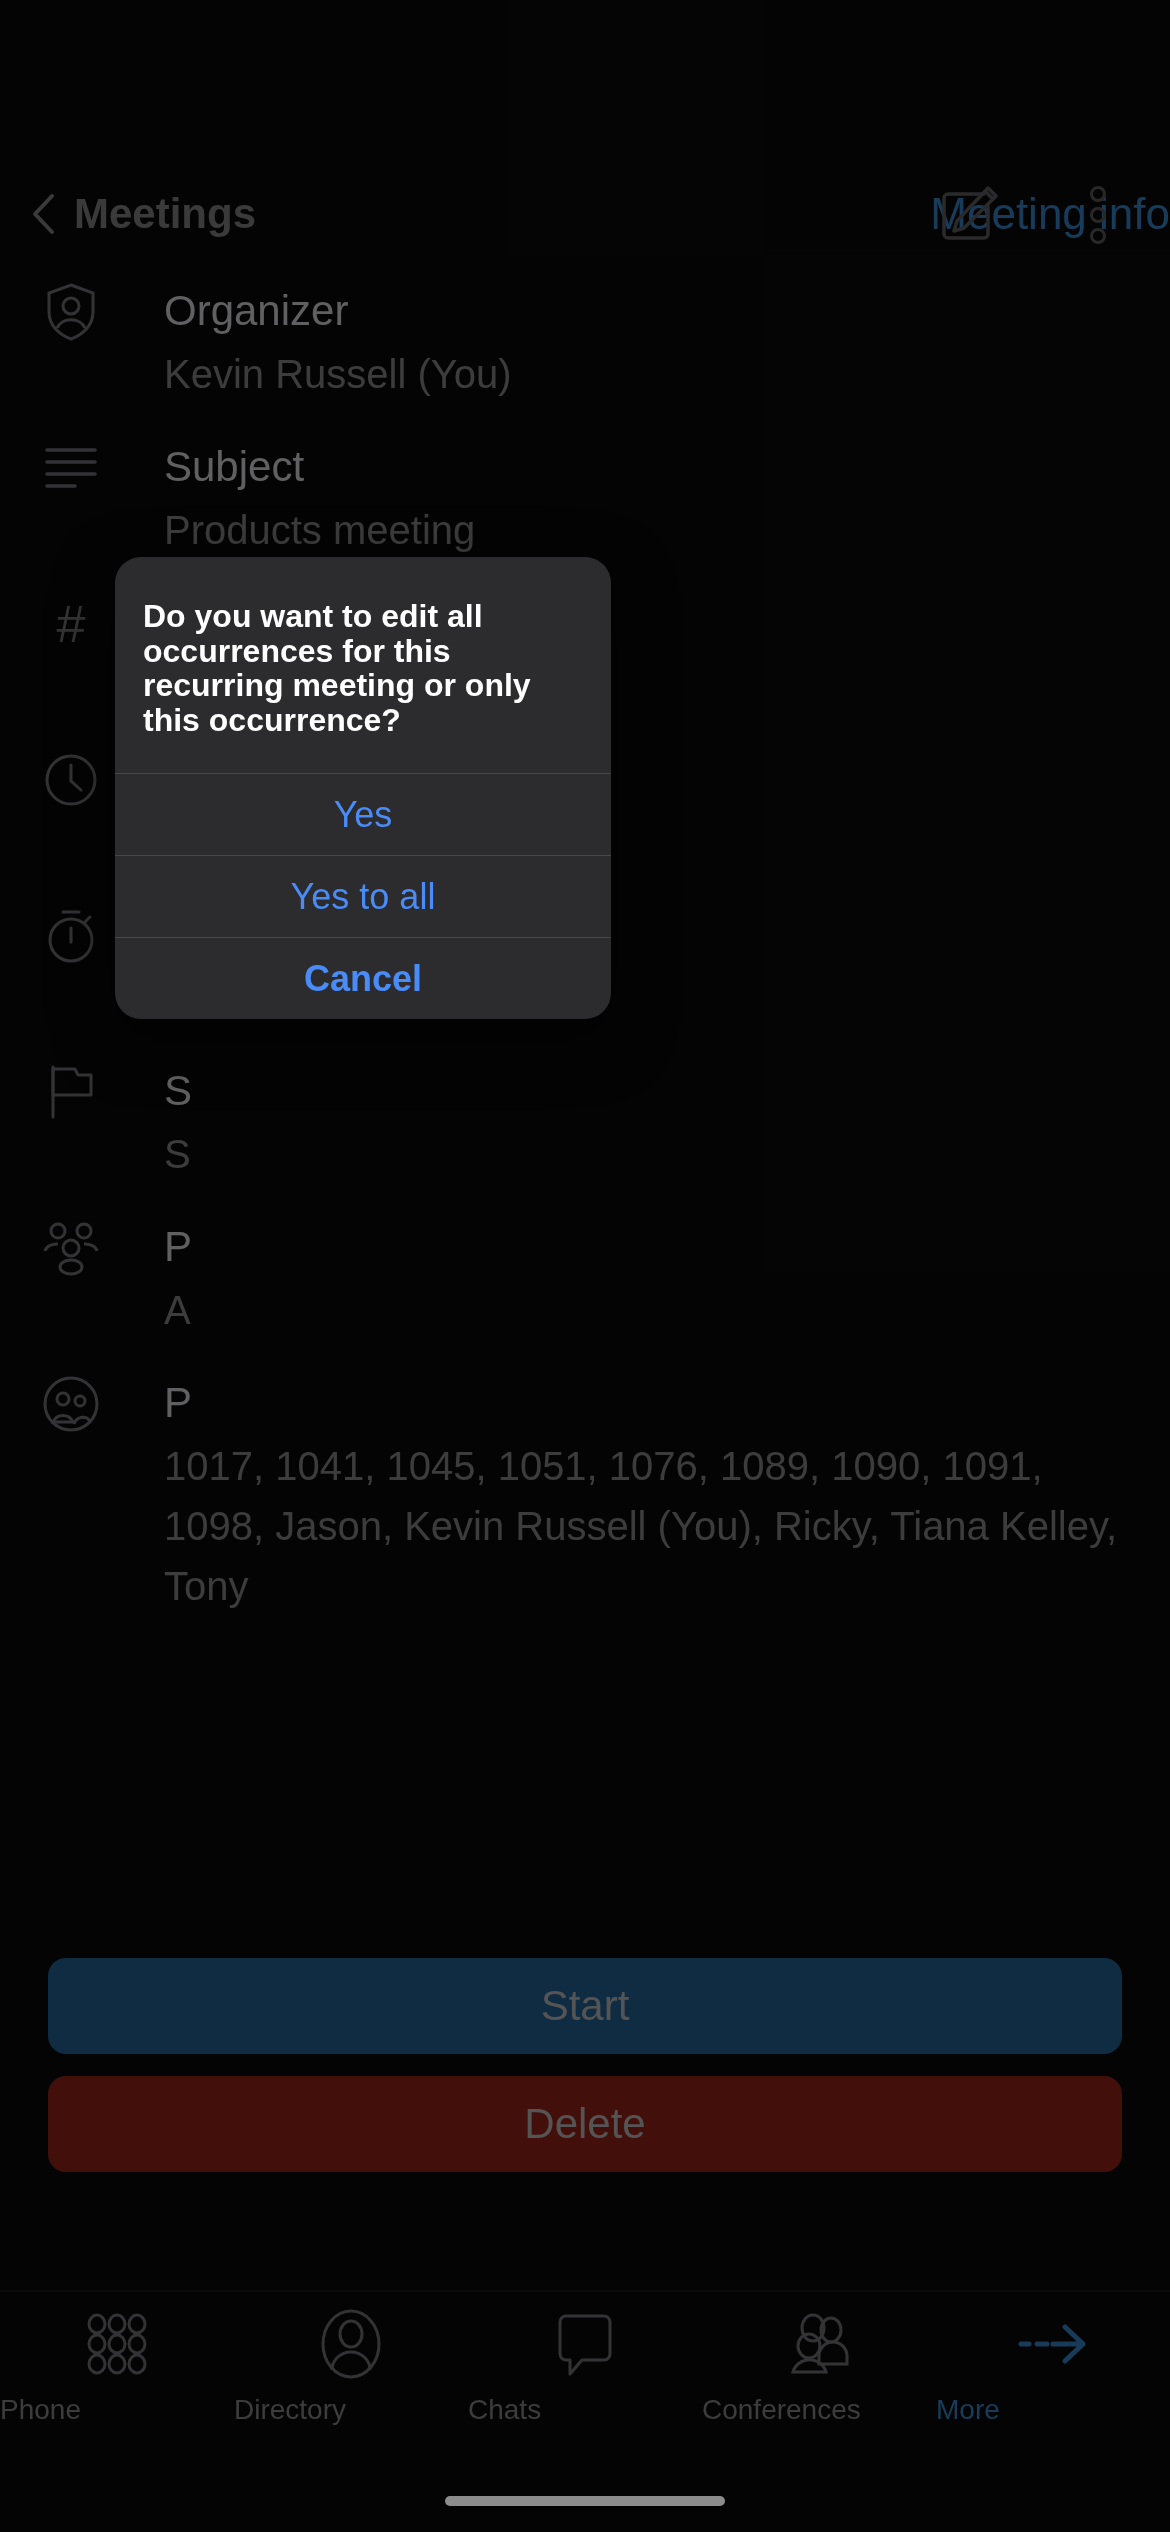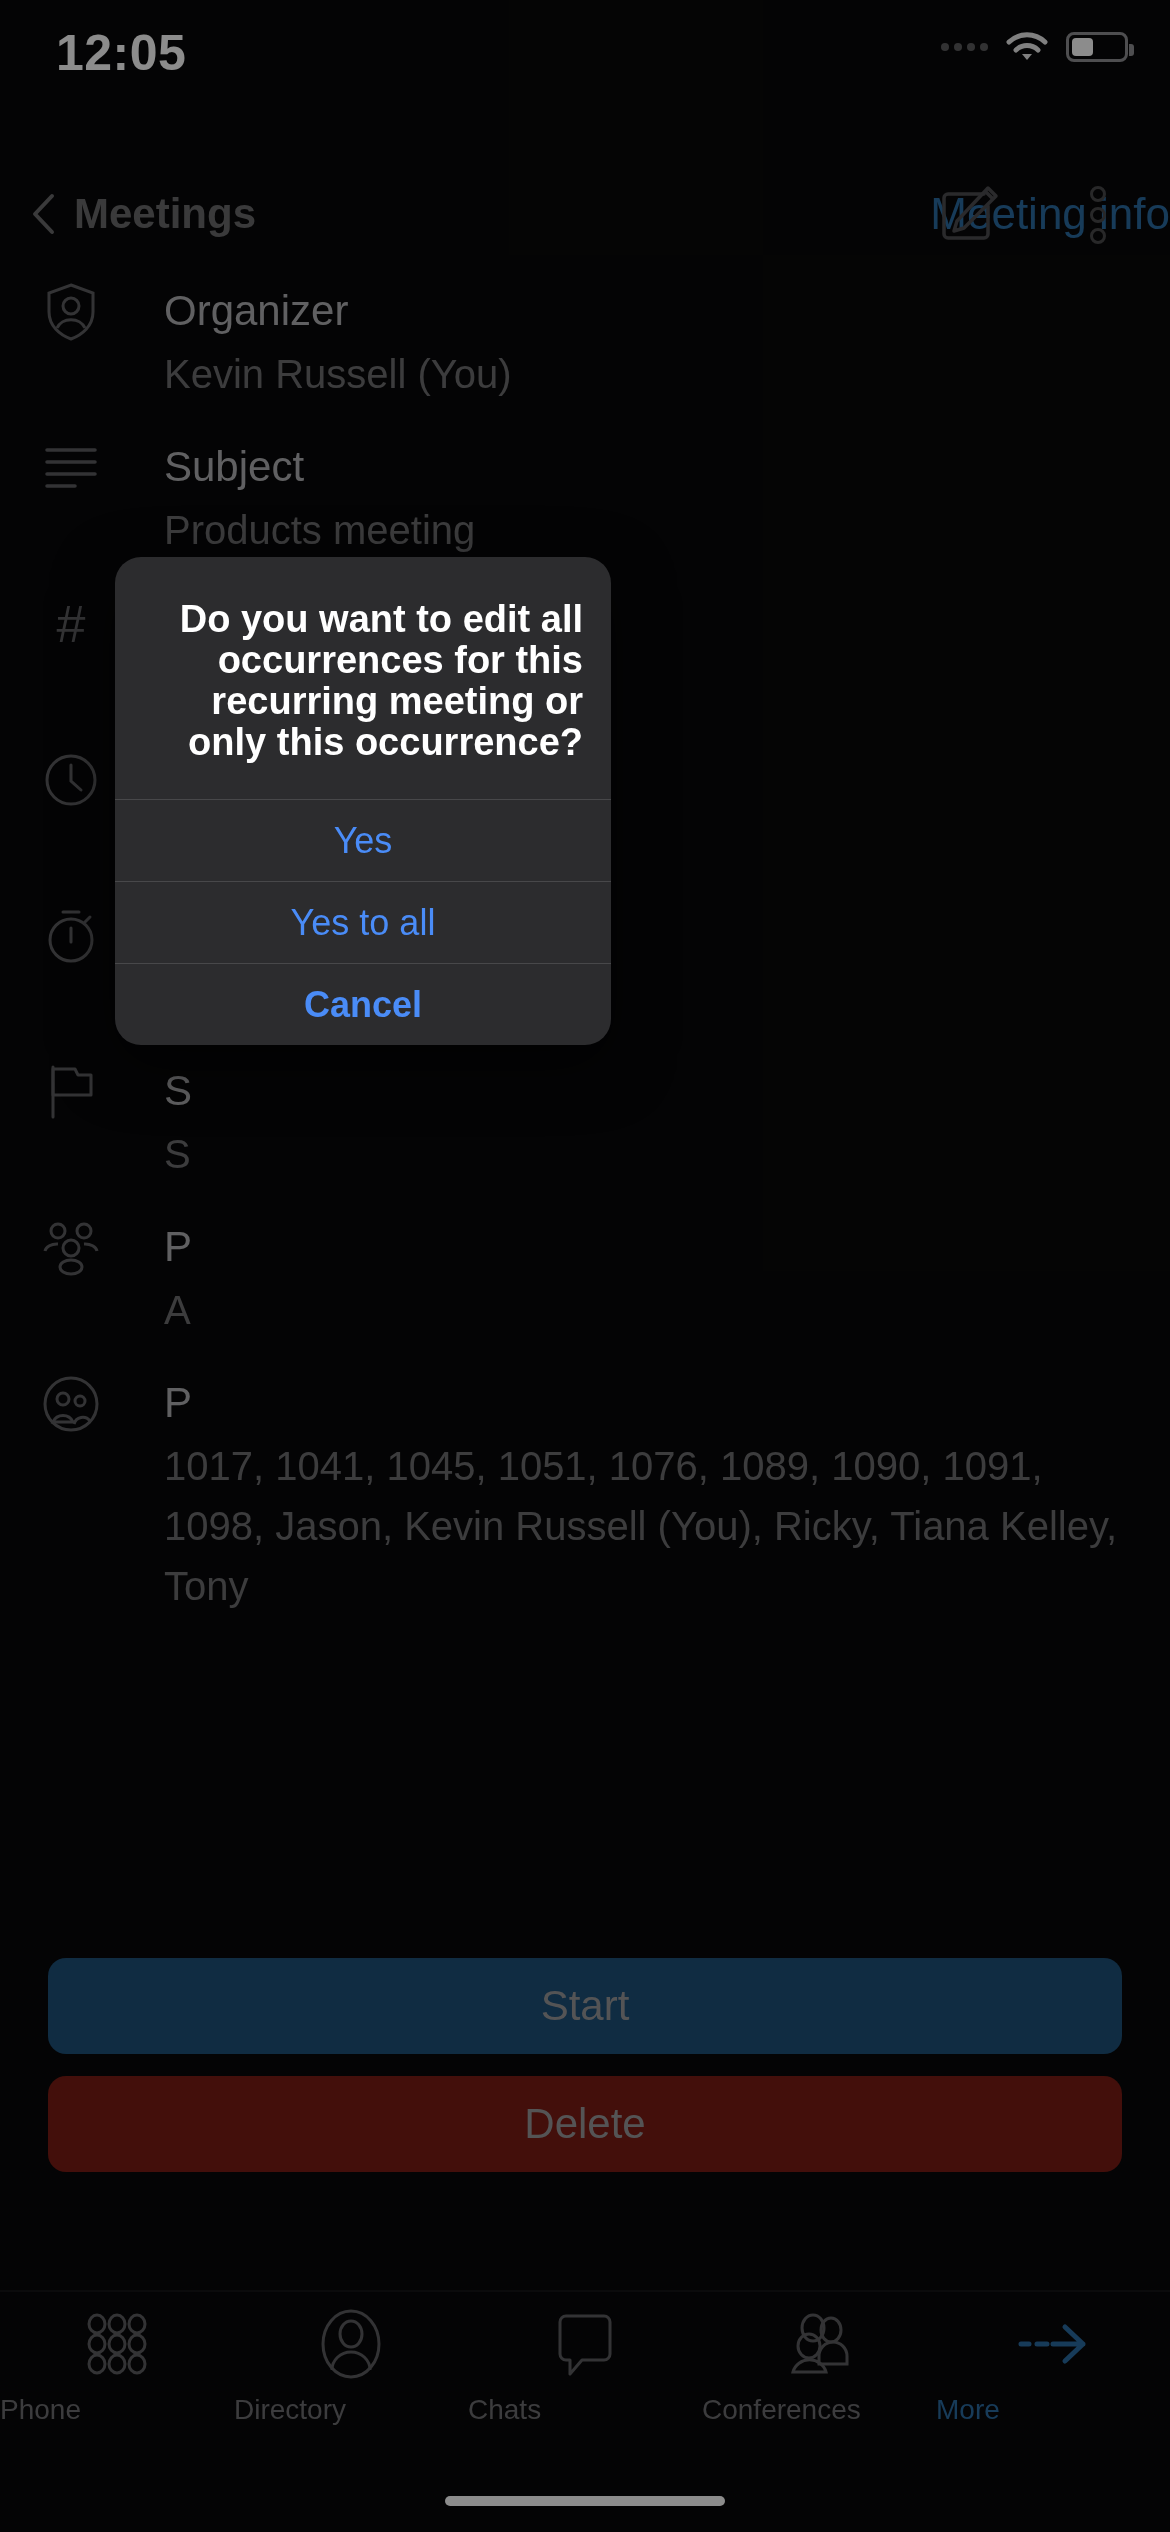--- a/index.html
+++ b/index.html
@@ -68,56 +68,35 @@
      width:280px; height:10px; border-radius:6px; background:#fff; }
 
   
   .scrim { position:absolute; inset:0; background:rgba(0,0,0,0.45); }
   .dialog {
     position:absolute; left:115px; top:557px; width:496px;
     background:#2c2c2e; border-radius:26px; overflow:hidden;
     box-shadow:0 20px 60px rgba(0,0,0,0.6);
   }
   .dialog-title {
-    padding:42px 28px 36px; text-align:right; font-size:38px; line-height:1.08;
+    padding:42px 28px 36px; text-align:left; font-size:32px; line-height:1.08;
     font-weight:700; color:#fff;
   }
   .dialog-btn {
     display:block; width:100%; background:transparent; border:none;
     border-top:1.5px solid #48484a; height:82px;
     font-size:36px; color:#4a8cf7; font-family:inherit; cursor:pointer;
   }
   .dialog-btn.bold { font-weight:700; }
 </style>
 </head>
 <body>
 
 <div class="phone">
 
-  <div class="statusbar">
-    <div class="sb-time">12:05</div>
-    <div class="sb-right">
-      <span class="sig-dots">
-          <i></i>
-          <i></i>
-          <i></i>
-          <i></i>
-        </span>
-      <span class="wifi">
-        <svg width="42" height="30" viewBox="0 0 42 30">
-          <path d="M3 10 A26 26 0 0 1 39 10" stroke="#e9e9ea" stroke-width="5" fill="none" stroke-linecap="round"></path>
-          <path d="M10 18 A16 16 0 0 1 32 18" stroke="#e9e9ea" stroke-width="5" fill="none" stroke-linecap="round"></path>
-          <path d="M21 28 l-5 -6 h10 z" fill="#e9e9ea"></path>
-        </svg>
-      </span>
-      <span class="batt">
-          <i></i>
-        </span>
-    </div>
-  </div>
 
   <div class="navbar">
     <div class="nav-back">
       <span class="chev">
         <svg width="26" height="42" viewBox="0 0 26 42">
             <path d="M22 3 L5 21 L22 39" stroke="#6a6a6c" stroke-width="4" fill="none" stroke-linecap="round" stroke-linejoin="round"></path>
           </svg>
       </span>
       <span class="nav-back-label">Meetings</span>
     </div>

